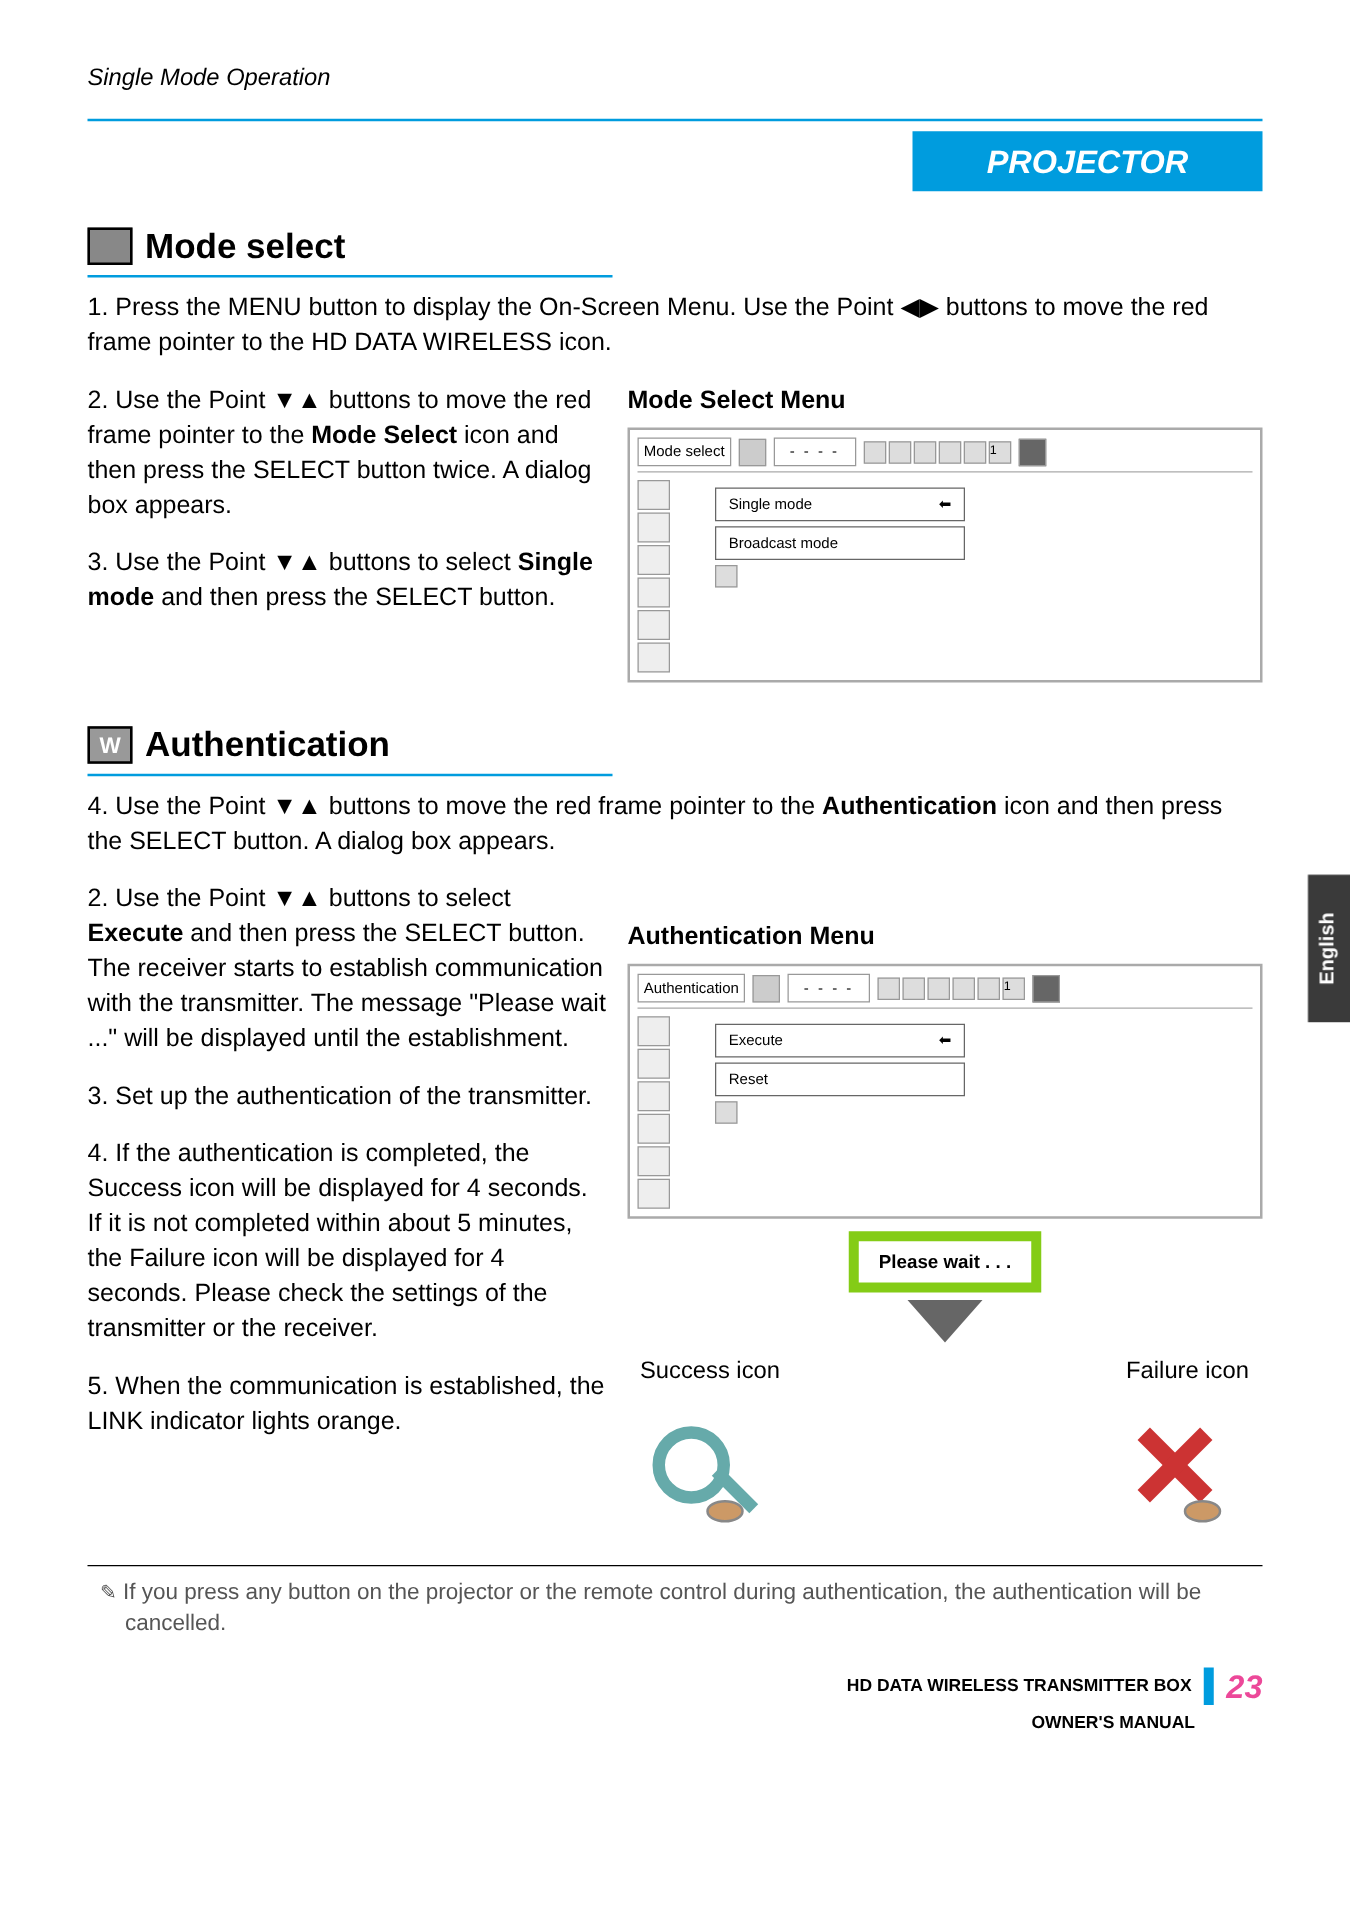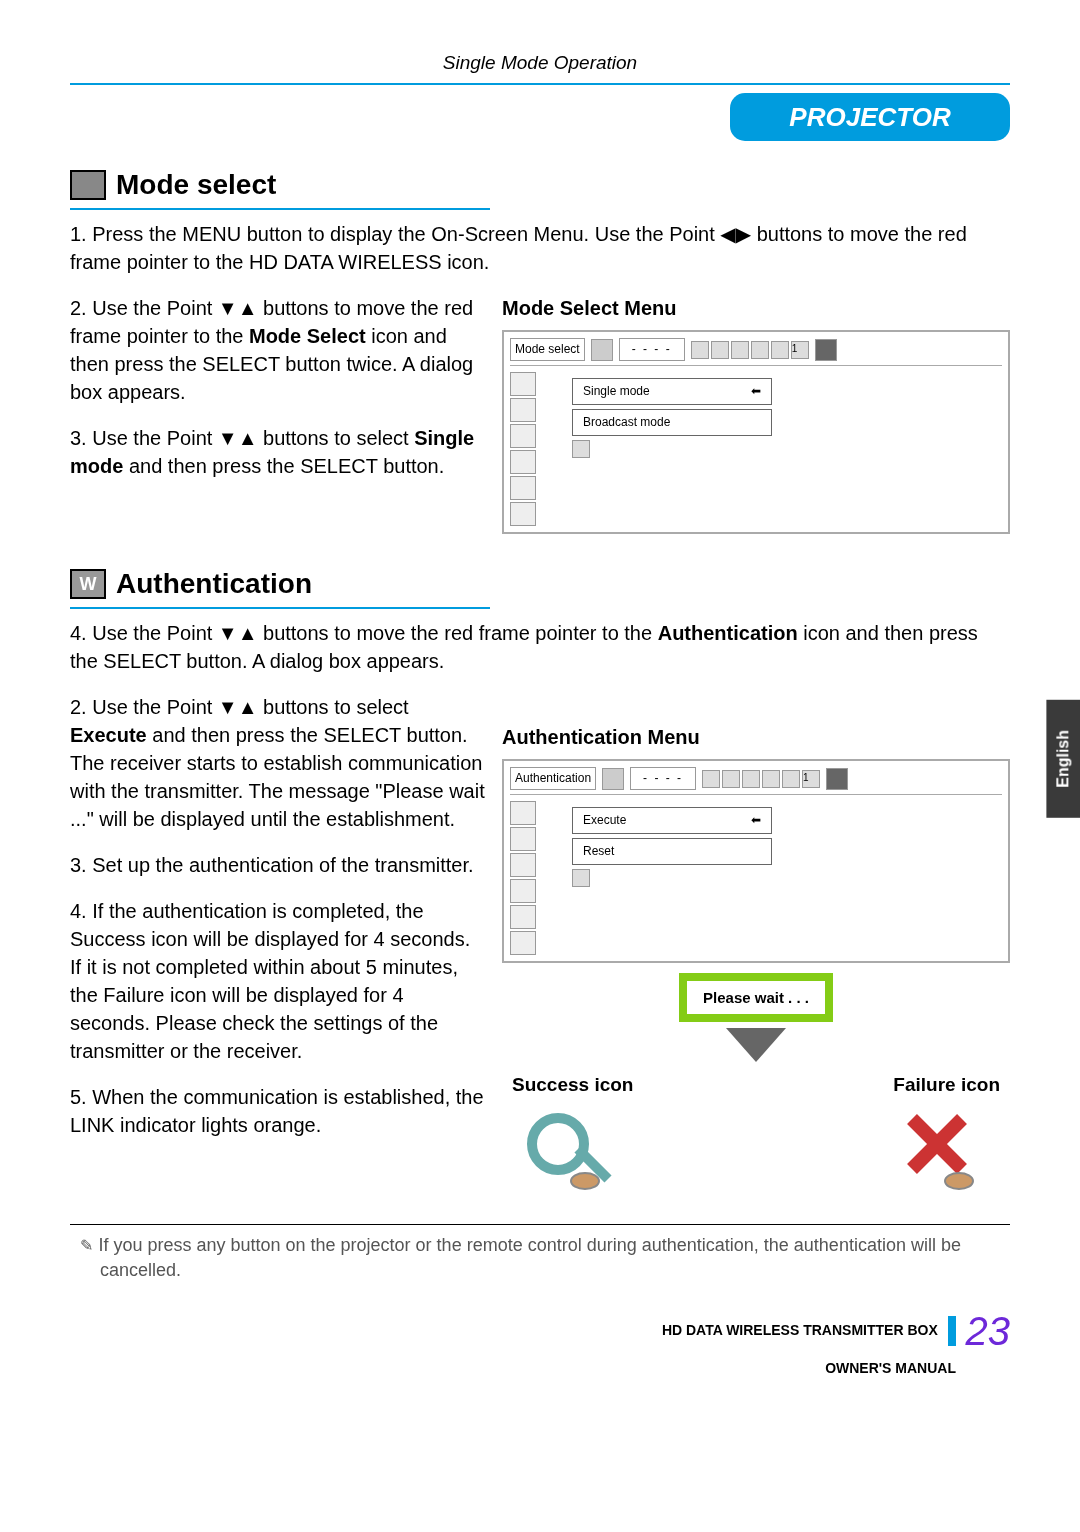--- a/index.html
+++ b/index.html
@@ -1,19 +1,19 @@
 <!DOCTYPE html>
 <html><head>
 <meta charset="utf-8">
 <style>
   * { margin: 0; padding: 0; box-sizing: border-box; }
   body { font-family: Arial, sans-serif; background: #fff; color: #000; width: 1080px; margin: 0 auto; padding: 50px 70px; font-size: 20px; line-height: 1.4; }
-  .header-right { text-align: center; font-style: italic; font-size: 19px; margin-bottom: 6px; }
+  .header-right { text-align: left; font-style: italic; font-size: 19px; margin-bottom: 18px; }
   .divider { border-top: 2px solid #009cde; margin-bottom: 8px; }
-  .projector-banner { background: #009cde; color: #fff; font-size: 26px; font-weight: bold; padding: 6px 20px; width: 280px; text-align: center; margin-left: auto; margin-bottom: 24px; font-style: italic; border-radius: 15px; }
+  .projector-banner { background: #009cde; color: #fff; font-size: 26px; font-weight: bold; padding: 6px 20px; width: 280px; text-align: center; margin-left: auto; margin-bottom: 24px; font-style: italic; }
   .section-header { display: flex; align-items: center; margin-bottom: 4px; }
   .section-icon { width: 36px; height: 30px; border: 2px solid #000; margin-right: 10px; background: #888; position: relative; }
   .section-icon.auth { background: #999; font-size: 18px; text-align: center; line-height: 26px; color: #fff; font-weight: bold; }
   .section-title { font-size: 28px; font-weight: bold; }
   .section-underline { border-top: 2px solid #009cde; width: 420px; margin-bottom: 10px; margin-left: 0; }
   .instruction { margin-bottom: 18px; }
   .two-col { display: flex; gap: 16px; }
   .left-col { flex: 1; }
   .right-col { width: 508px; }
   .menu-title { font-weight: bold; margin-bottom: 8px; font-size: 20px; }
@@ -29,29 +29,29 @@
   .menu-side-icons { display: flex; flex-direction: column; gap: 2px; }
   .menu-side-icon { width: 26px; height: 24px; border: 1px solid #999; background: #eee; }
   .menu-options { flex: 1; padding: 6px 0 0 30px; }
   .menu-option { border: 1px solid #666; padding: 4px 10px; font-size: 12px; display: flex; justify-content: space-between; align-items: center; width: 200px; margin-bottom: 4px; }
   .arrow-left { font-size: 12px; }
   .menu-quit { width: 18px; height: 18px; border: 1px solid #999; background: #ddd; margin-top: 4px; }
   .please-wait-box { border: 8px solid #84cc16; padding: 6px 16px; font-size: 15px; font-weight: bold; margin: 10px auto 6px; width: fit-content; }
   .down-arrow { width: 0; height: 0; border-left: 30px solid transparent; border-right: 30px solid transparent; border-top: 34px solid #666; margin: 4px auto 10px; }
   .icons-row { display: flex; justify-content: space-between; padding: 0 10px; }
   .icon-col { text-align: center; }
-  .icon-label { font-weight: bold; font-size: 19px; margin-bottom: 10px; }
+  .icon-label { font-weight: normal; font-size: 19px; margin-bottom: 26px; }
   .result-icon { width: 100px; height: 85px; margin: 0 auto; position: relative; }
   .english-tab { position: fixed; right: 0; top: 700px; background: #3a3a3a; color: #fff; padding: 30px 6px; font-size: 16px; writing-mode: vertical-rl; transform: rotate(180deg); font-weight: bold; }
   .footnote-divider { border-top: 1px solid #000; margin: 30px 0 8px; }
   .footnote { font-size: 18px; color: #555; padding-left: 30px; text-indent: -20px; }
   .footnote-icon { font-size: 16px; }
   .footer { text-align: right; margin-top: 20px; font-size: 14px; font-weight: bold; }
   .footer-marker { display: inline-block; width: 8px; height: 30px; background: #009cde; vertical-align: middle; margin: 0 6px; }
-  .page-num { font-size: 40px; color: #6d28d9; font-style: italic; font-weight: normal; vertical-align: middle; }
+  .page-num { font-size: 26px; color: #ec4899; font-style: italic; font-weight: bold; vertical-align: middle; }
 </style>
 </head>
 <body>
 
 <div class="header-right">Single Mode Operation</div>
 <div class="divider"></div>
 <div class="projector-banner">PROJECTOR</div>
 
 <div class="section-header">
   <div class="section-icon"></div>

